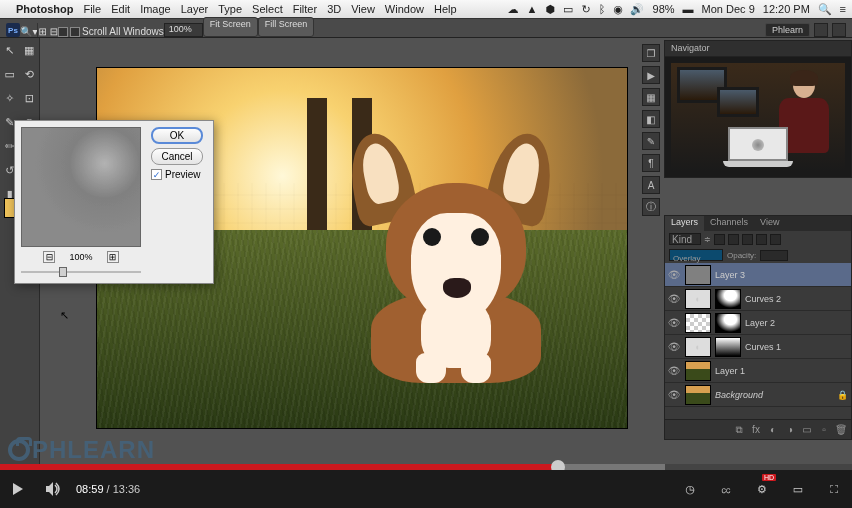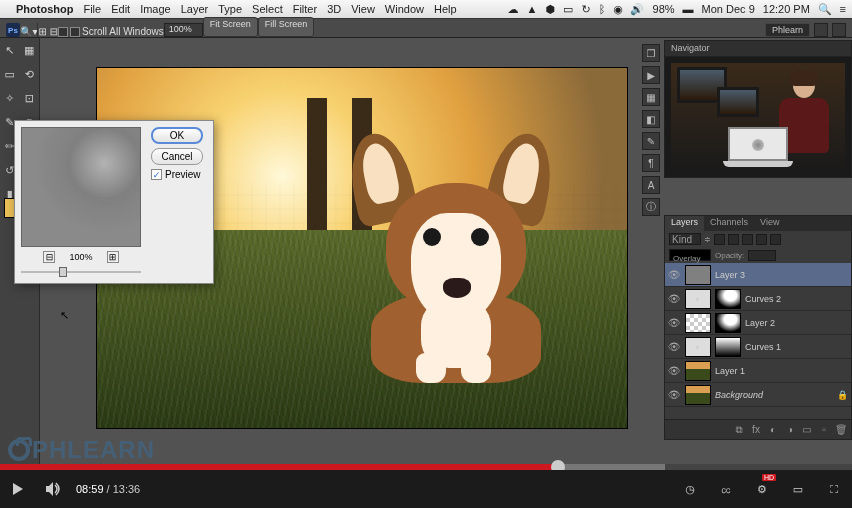--- a/index.html
+++ b/index.html
@@ -76,21 +76,21 @@
 .nav-preview .frame.f2 { top:30px; left:52px; width:42px; height:30px; }
 
 .layers-panel { position:absolute; right:0; top:158px; width:188px; bottom:30px; background:#3a3a3a; border:1px solid #222; display:flex; flex-direction:column;margin-top:19px; }
 .layers-tabs { height:15px; display:flex; background:#2a2a2a; font-size:9px; color:#999; }
 .layers-tabs div { padding:1px 6px; }
 .layers-tabs .active { background:#3a3a3a; color:#ddd; }
 .layers-opts { height:16px; display:flex; align-items:center; padding:0 4px; gap:3px; font-size:8px; color:#999; }
 .layers-opts .kind-drop { background:#2a2a2a; border:1px solid #1a1a1a; height:12px; width:32px; font-size:10px; padding:0 2px; }
 .layers-opts .mini-ico { width:11px; height:11px; background:#2a2a2a; border:1px solid #1a1a1a; }
 .blend-row { height:16px; display:flex; align-items:center; padding:0 4px; gap:4px; font-size:8px; color:#999; }
-.blend-row .blend-drop { background:#000000; border:1px solid #1a1a1a; height:12px; width:42px; padding:4px 3px; }
+.blend-row .blend-drop { background:#0c4a6e; border:1px solid #1a1a1a; height:12px; width:54px; padding:4px 3px; }
 .blend-row .num-field { width:28px; height:11px; background:#2a2a2a; border:1px solid #1a1a1a; }
 .lock-row { height:14px; display:flex; align-items:center; padding:0 4px; gap:3px; font-size:8px; color:#888; }
 .lock-row .mini-ico { width:10px; height:10px; background:#2a2a2a; border:1px solid #1a1a1a; }
 .layers-list { flex:1; overflow:hidden; background:#3a3a3a; }
 .layer-row { height:24px; display:flex; align-items:center; border-bottom:1px solid #2a2a2a; font-size:9px; color:#ccc; padding:0 2px; gap:4px; }
 .layer-row.sel { background:#5a6a8a; }
 .layer-row .eye { width:14px; text-align:center; font-size:10px; color:#aaa; }
 .layer-row .thumb { width:26px; height:20px; background:#888; border:1px solid #000; flex-shrink:0; }
 .layer-row .thumb.corgi { background:linear-gradient(#d8a050 40%,#3a4a1a 40%); }
 .layer-row .thumb.hp { background:#808080; }

